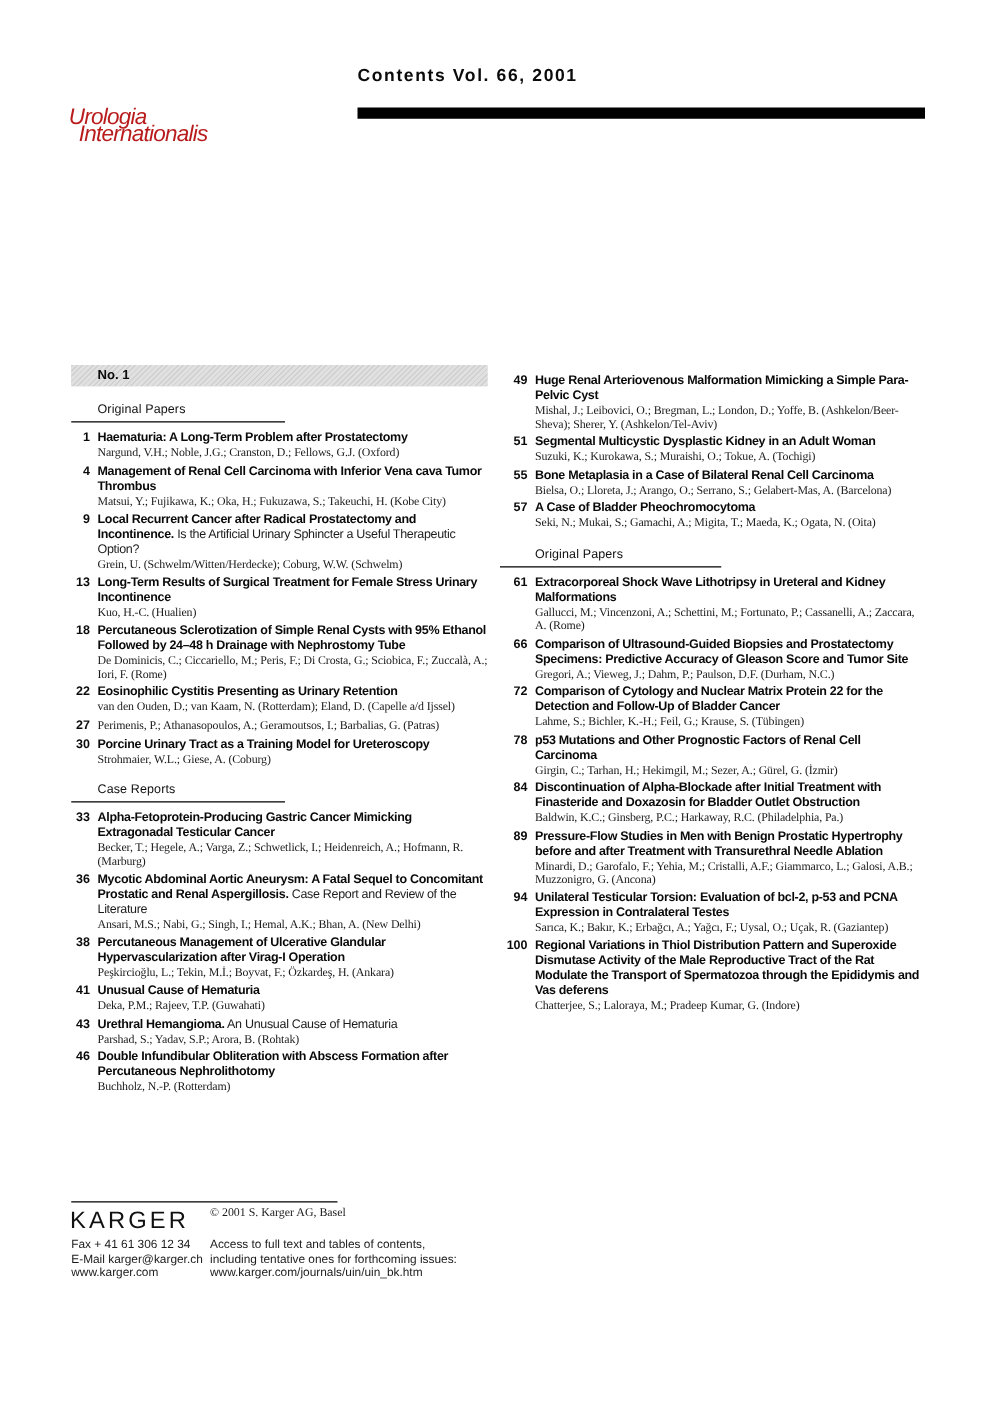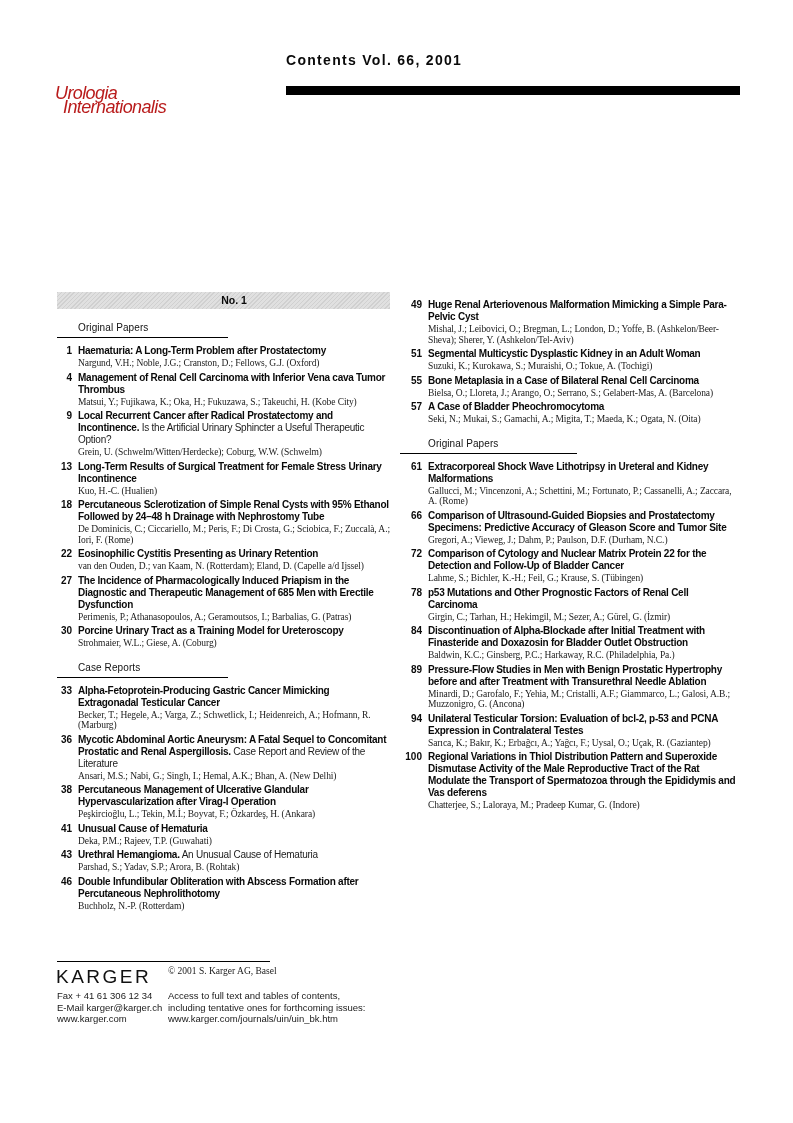--- a/index.html
+++ b/index.html
@@ -27,21 +27,21 @@
 
   
   .col { position:absolute; top:292px; }
   .col-left  { left:57px;  width:333px; }
   .col-right { left:400px; width:340px; }
 
   .section-bar {
     height:17px; line-height:17px;
     background:#d9d9d9;
     background-image:repeating-linear-gradient(135deg,#d0d0d0 0 1px,#e0e0e0 1px 3px);
-    font-size:10.5px; font-weight:bold; padding-left:21px; color:#0a0a0a;text-align:center;
+    font-size:10.5px; font-weight:bold; padding-left:21px; color:#0a0a0a;
   }
   .col-right .section-bar { padding-left:28px; margin-top:22px; }
 
   .group-heading { margin-top:13px; }
   .group-heading .gh-label {
     display:block; font-size:10px; letter-spacing:0.1px; padding-left:21px;
     line-height:12px; color:#111;
   }
   .col-right .group-heading .gh-label { padding-left:28px; }
   .heading-rule { width:171px; border-bottom:1.5px solid #000; margin-top:3px; }
@@ -149,21 +149,20 @@
     <div class="num">22</div>
     <div class="entry-body">
       <div class="a-title"><span class="tb">Eosinophilic Cystitis Presenting as Urinary Retention</span><span class="tr"></span></div>
       <div class="a-authors">van den Ouden, D.; van Kaam, N. (Rotterdam); Eland, D. (Capelle a/d Ijssel)</div>
     </div>
   </div>
 
   <div class="entry">
     <div class="num">27</div>
     <div class="entry-body">
-      <div class="a-title"><span class="tb">The Incidence of Pharmacologically Induced Priapism in the Diagnostic and Therapeutic Management of 685 Men with Erectile Dysfunction</span><span class="tr"></span></div>
       <div class="a-authors">Perimenis, P.; Athanasopoulos, A.; Geramoutsos, I.; Barbalias, G. (Patras)</div>
     </div>
   </div>
 
   <div class="entry">
     <div class="num">30</div>
     <div class="entry-body">
       <div class="a-title"><span class="tb">Porcine Urinary Tract as a Training Model for Ureteroscopy</span><span class="tr"></span></div>
       <div class="a-authors">Strohmaier, W.L.; Giese, A. (Coburg)</div>
     </div>

